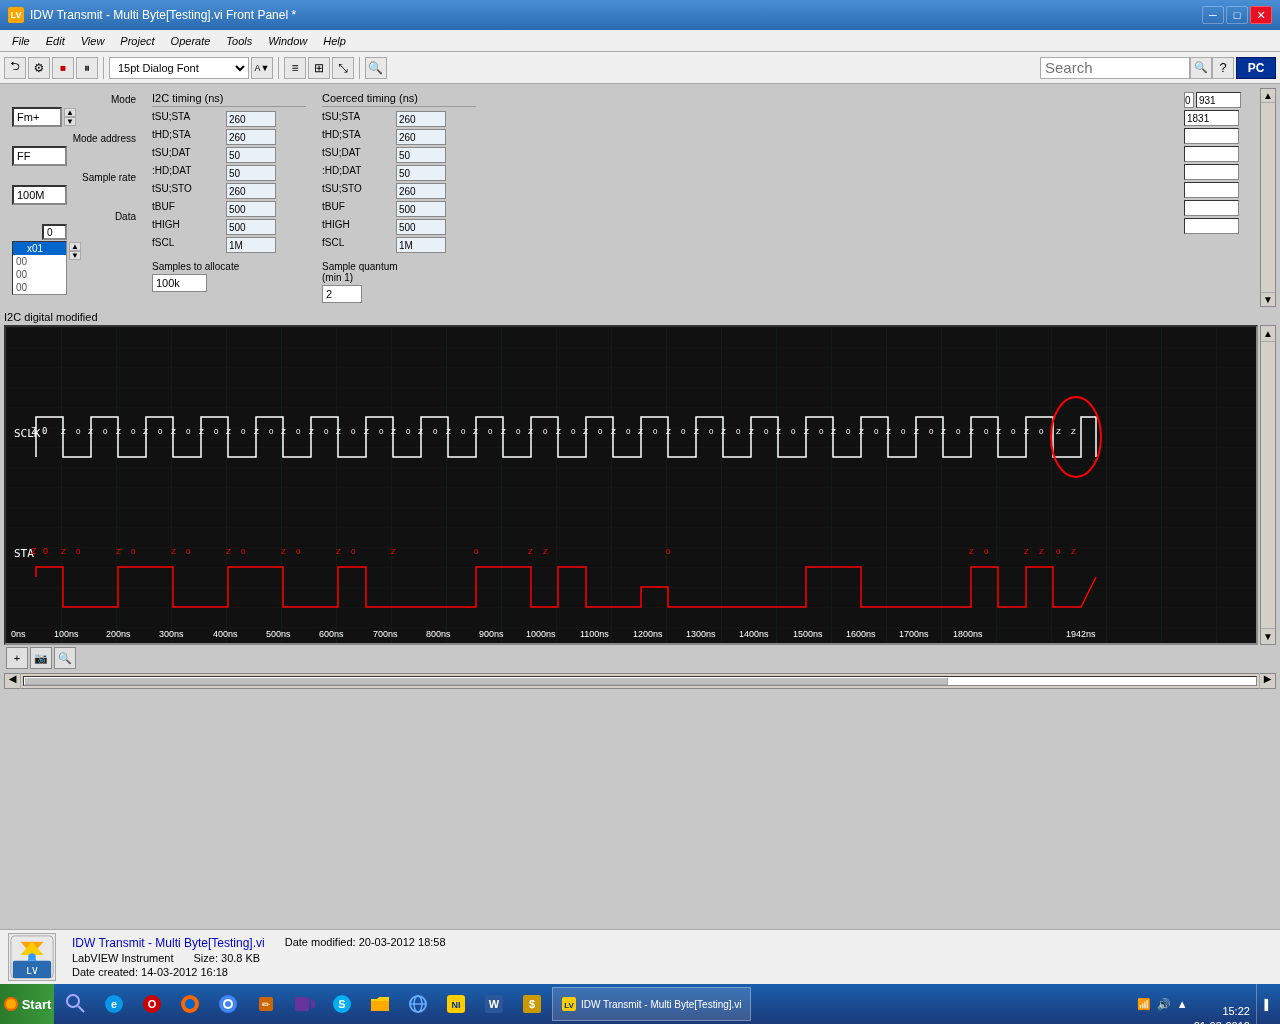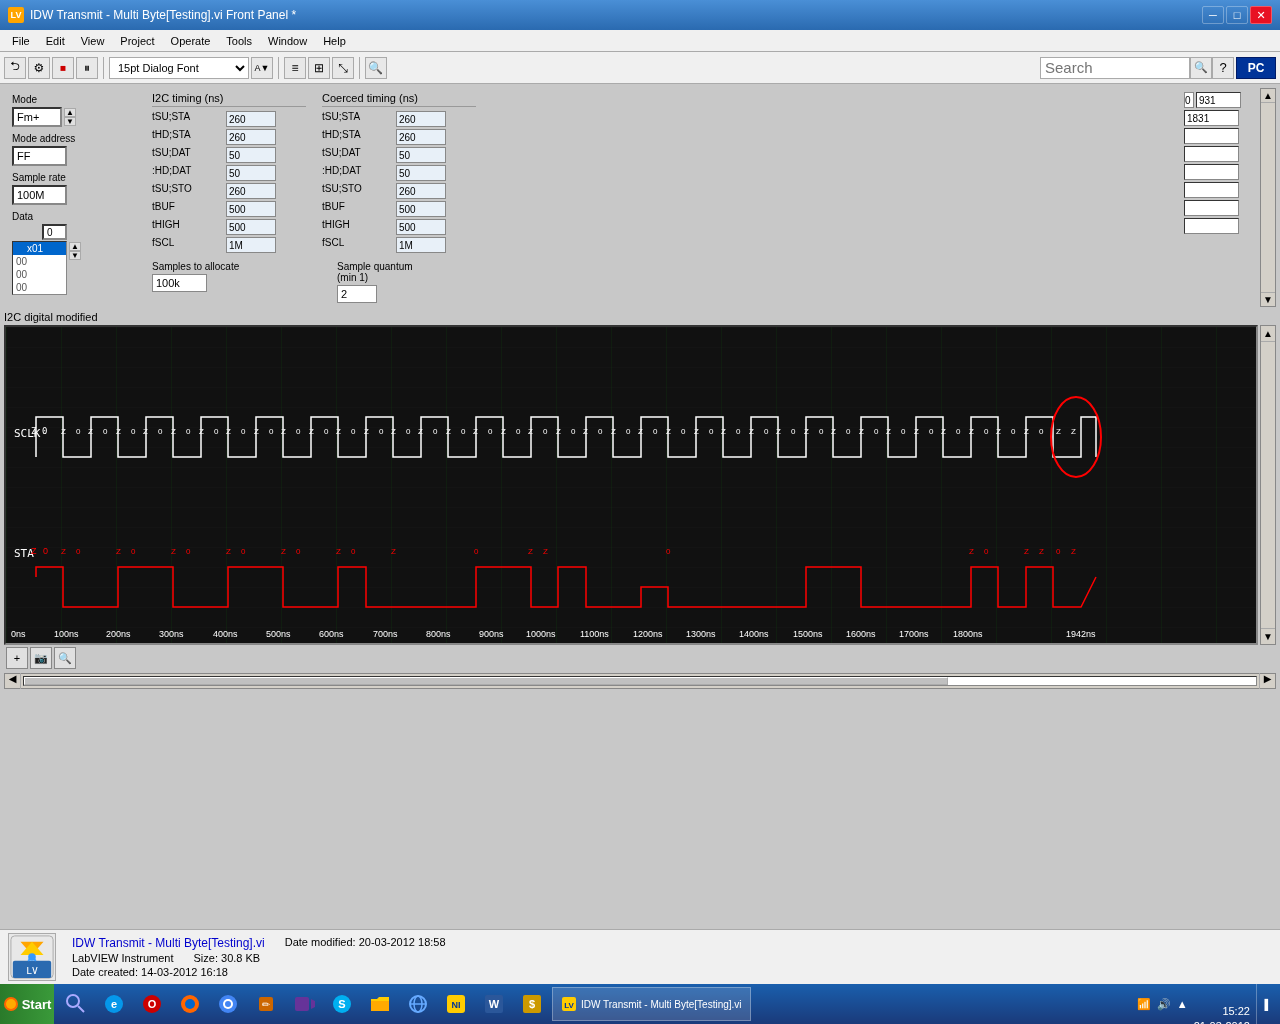--- a/index.html
+++ b/index.html
@@ -14,21 +14,21 @@
     .title-bar-left { display: flex; align-items: center; gap: 6px; }
     .title-bar-icon { width: 16px; height: 16px; background: #ffa500; border-radius: 2px; display: flex; align-items: center; justify-content: center; font-size: 9px; color: white; font-weight: bold; }
     .title-bar-title { font-size: 12px; color: white; }
     .title-bar-buttons { display: flex; gap: 2px; }
     .tb-btn { width: 22px; height: 18px; display: flex; align-items: center; justify-content: center; font-size: 11px; cursor: pointer; border: 1px solid rgba(255,255,255,0.3); border-radius: 2px; color: white; }
     .tb-btn.close { background: #e81123; }
 
     
     .menu-bar {
       display: flex; align-items: center; background: #f0f0f0; height: 22px;
-      border-bottom: 1px solid #aaa; padding: 0 4px;
+      border-bottom: 1px solid #aaa; padding: 0 4px; font-style: italic;
     }
     .menu-item { padding: 2px 8px; cursor: pointer; font-size: 11px; }
 
     
     .toolbar {
       display: flex; align-items: center; background: #f0f0f0; height: 32px;
       border-bottom: 1px solid #aaa; padding: 0 4px; gap: 2px;
     }
     .tb-icon { width: 22px; height: 22px; border: 1px solid #aaa; background: #e8e8e8; display: flex; align-items: center; justify-content: center; font-size: 12px; cursor: pointer; }
     .tb-sep { width: 1px; height: 22px; background: #aaa; margin: 0 3px; }
@@ -36,21 +36,21 @@
     .search-box { display: flex; align-items: center; margin-left: auto; }
     .search-input { height: 22px; width: 150px; border: 1px solid #aaa; padding: 0 4px; font-size: 15px; }
     .search-btn { width: 22px; height: 22px; border: 1px solid #aaa; background: #e8e8e8; display: flex; align-items: center; justify-content: center; cursor: pointer; }
     .pc-btn { width: 40px; height: 22px; background: #003399; color: white; font-size: 12px; font-weight: bold; display: flex; align-items: center; justify-content: center; border: 1px solid #001a66; cursor: pointer; }
 
     
     .left-panel {
       width: 145px; padding: 6px 8px; background: #c8c8c8; flex-shrink: 0;
     }
     .field-group { margin-bottom: 6px; }
-    .field-label { font-size: 10px; color: #000; margin-bottom: 2px; }
+    .field-label { font-size: 10px; color: #000; margin-bottom: 2px; text-align: right; }
     .input-box { height: 20px; border: 2px inset #888; background: white; padding: 0 3px; font-size: 11px; width: 60px; }
     .spin-btn { width: 12px; height: 9px; border: 1px solid #aaa; background: #e0e0e0; display: flex; align-items: center; justify-content: center; font-size: 8px; cursor: pointer; }
     .spin-container { display: flex; flex-direction: column; }
 
     
     .waveform-toolbar {
       display: flex; gap: 2px; padding: 2px;
     }
     .wf-btn { width: 22px; height: 22px; border: 1px solid #888; background: #e0e0e0; display: flex; align-items: center; justify-content: center; font-size: 11px; cursor: pointer; }
 
@@ -221,21 +221,21 @@
           <input style="height: 16px; border: 1px solid rgb(136, 136, 136); background: rgb(232, 240, 248); font-size: 10px; width: 50px; padding: 0px 2px;" value="50">
           <div style="font-size:10px;">tSU;STO</div>
           <input style="height: 16px; border: 1px solid rgb(136, 136, 136); background: rgb(232, 240, 248); font-size: 10px; width: 50px; padding: 0px 2px;" value="260">
           <div style="font-size:10px;">tBUF</div>
           <input style="height: 16px; border: 1px solid rgb(136, 136, 136); background: rgb(232, 240, 248); font-size: 10px; width: 50px; padding: 0px 2px;" value="500">
           <div style="font-size:10px;">tHIGH</div>
           <input style="height: 16px; border: 1px solid rgb(136, 136, 136); background: rgb(232, 240, 248); font-size: 10px; width: 50px; padding: 0px 2px;" value="500">
           <div style="font-size:10px;">fSCL</div>
           <input style="height: 16px; border: 1px solid rgb(136, 136, 136); background: rgb(232, 240, 248); font-size: 10px; width: 50px; padding: 0px 2px;" value="1M">
         </div>
-        <div style="margin-top:8px;margin-left:15px;">
+        <div style="margin-top:8px;">
           <div style="font-size:10px;">Sample quantum</div>
           <div style="font-size:10px;">(min 1)</div>
           <input style="height: 18px; border: 1px solid rgb(136, 136, 136); background: white; width: 40px; font-size: 11px; padding: 0px 3px; margin-top: 2px;" value="2">
         </div>
       </div>
 
       <div style="flex:1;"></div>
 
       <div style="padding:4px; width:80px; flex-shrink:0;">
         <div style="display:flex; align-items:center; gap:2px; margin-bottom:2px;">

